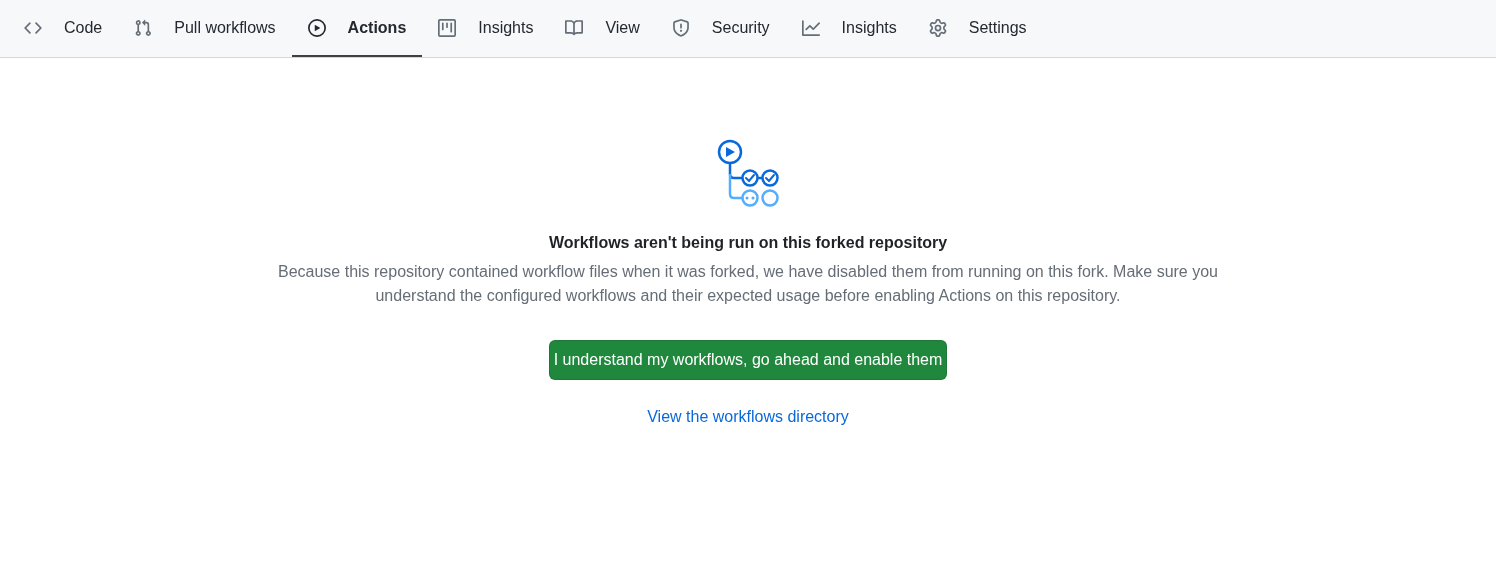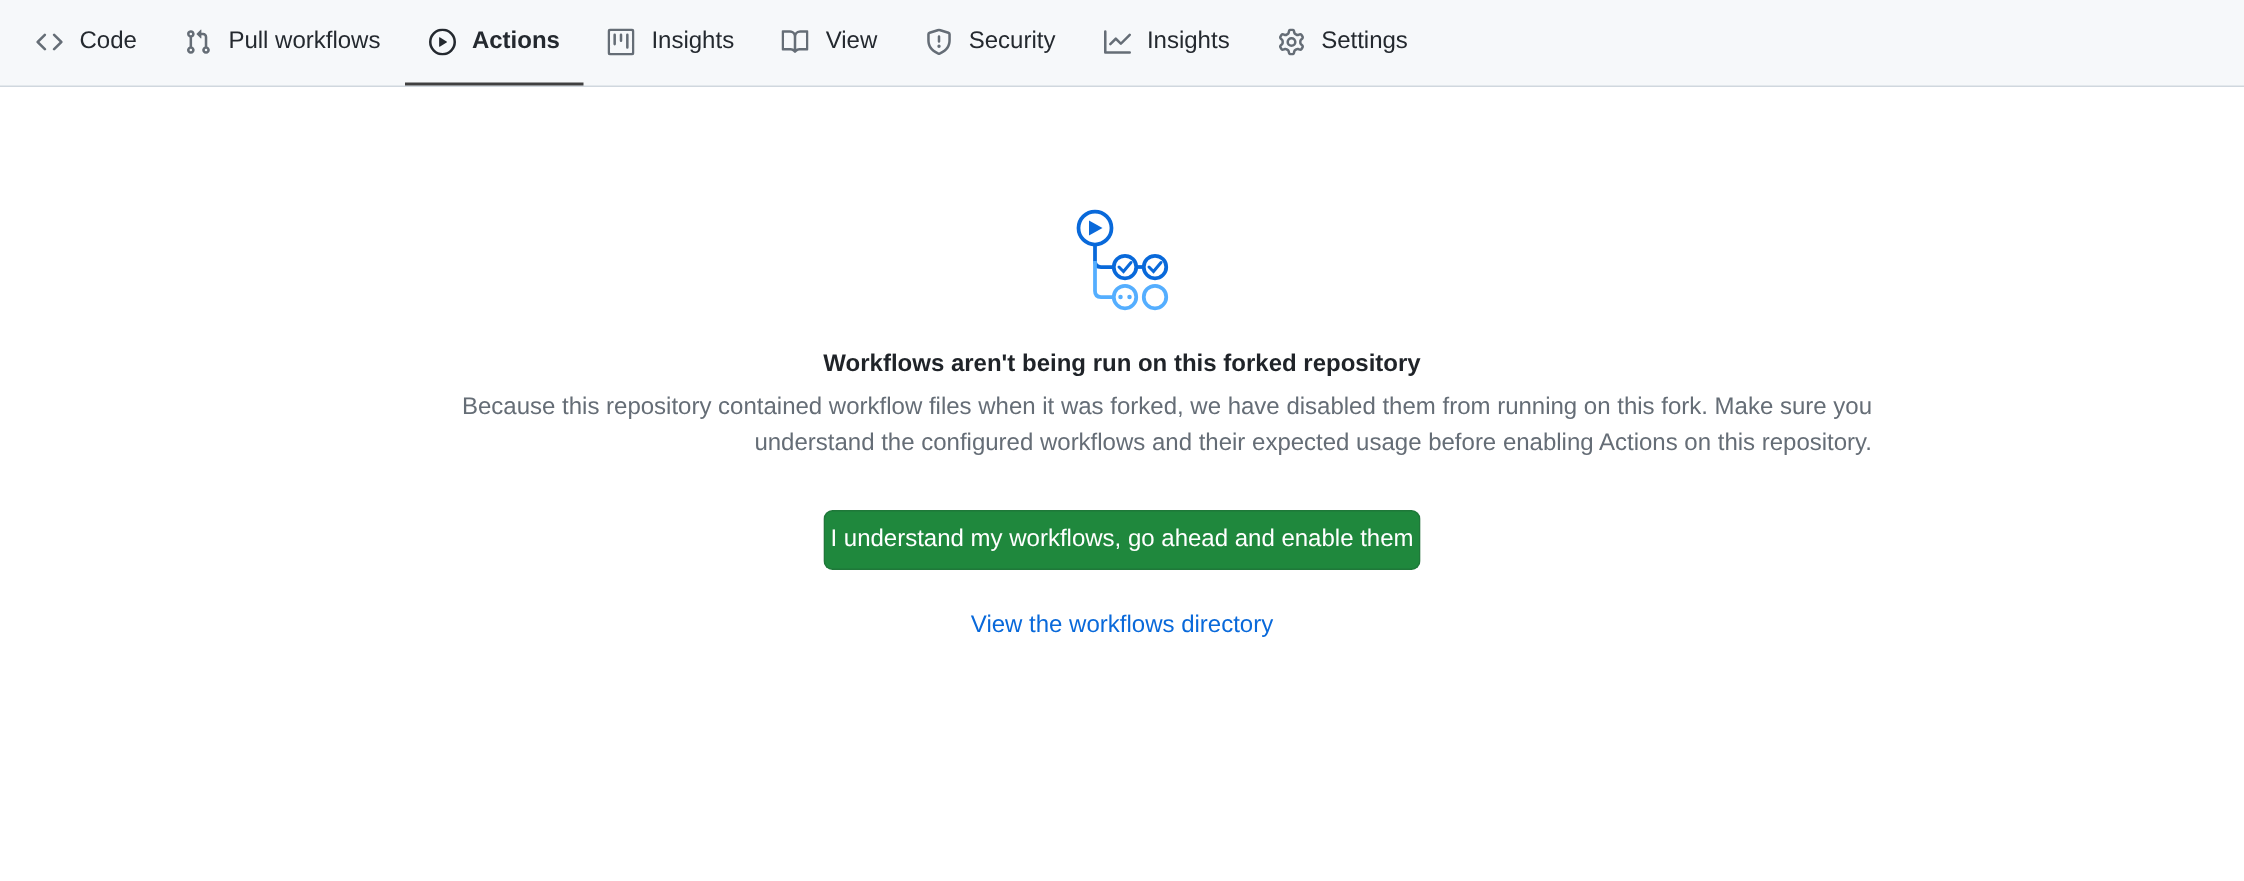--- a/index.html
+++ b/index.html
@@ -17,21 +17,21 @@
       display: flex;
       align-items: center;
       background: #f6f8fa;
       border-bottom: 1px solid #d0d7de;
       padding: 0 8px;
       height: 58px;
     }
     .tab-item {
       display: flex;
       align-items: center;
-      gap: 11px;
+      gap: 22px;
       padding: 8px 16px;
       cursor: pointer;
       color: #24292f;
       font-size: 16px;
       height: 100%;
       border-bottom: 2px solid transparent;
     }
     .tab-item.active {
       font-weight: 600;
       border-bottom: 2px solid #404040;
@@ -64,21 +64,20 @@
       font-weight: 600;
       color: #1f2328;
       margin-bottom: 8px;
     }
     .blankslate-description {
       font-size: 16px;
       color: #656d76;
       max-width: 1000px;
       margin: 0 auto 32px;
       line-height: 1.5;
-      text-align: right;
     }
     .btn-primary {
       display: inline-block;
       background: #1f883d;
       color: #ffffff;
       border: 1px solid rgba(31, 35, 40, 0.15);
       border-radius: 6px;
       padding: 10px 4px;
       font-size: 16px;
       cursor: pointer;

